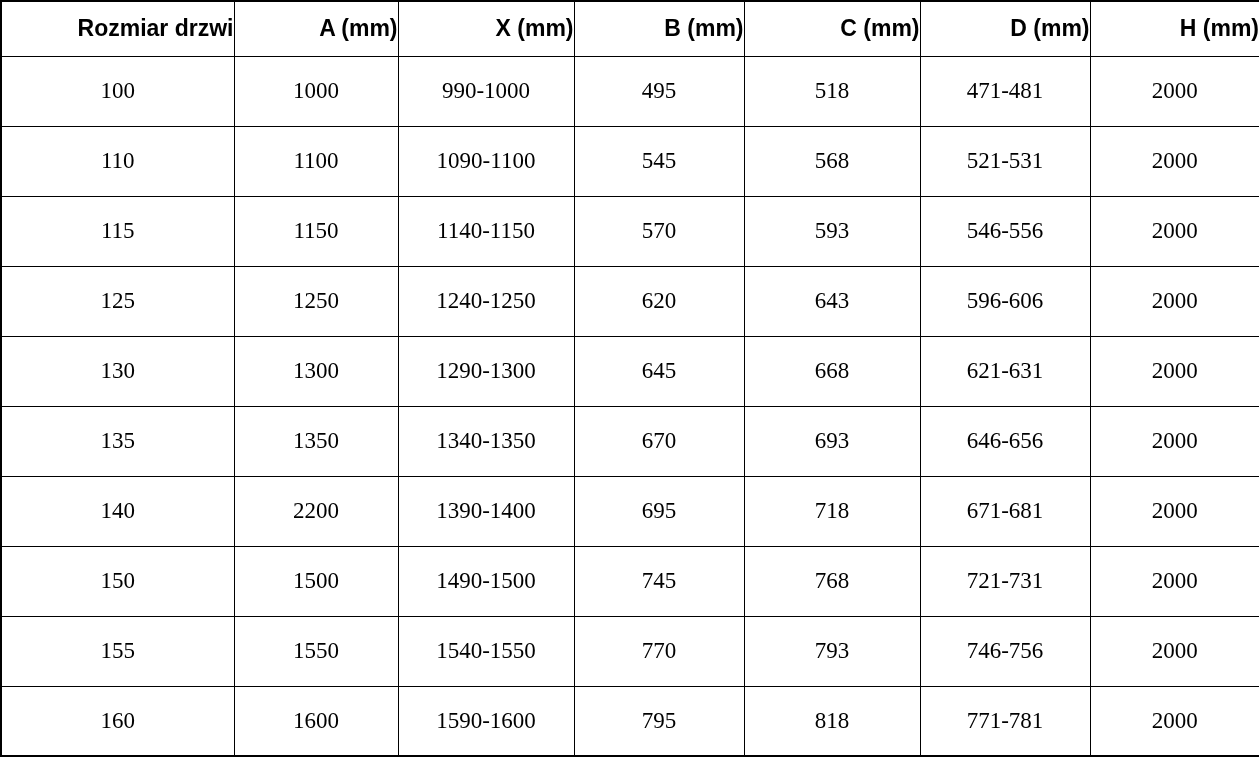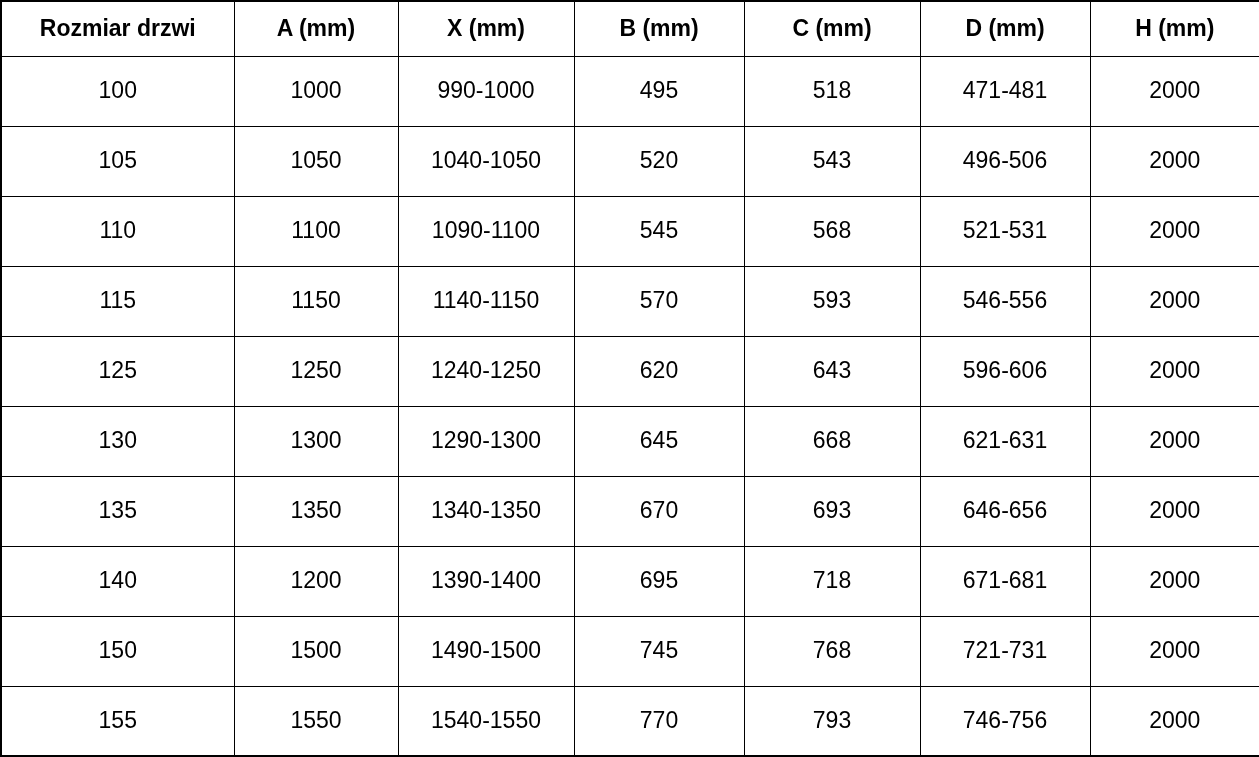--- a/index.html
+++ b/index.html
@@ -32,23 +32,25 @@
     font-size: 23px;
     line-height: 1.2;
     overflow: hidden;
     white-space: nowrap;
   }
   table.spec-table thead tr {
     height: 55px;
   }
   table.spec-table thead th {
     font-weight: 700;
+    text-align: right;
   }
   table.spec-table tbody tr {
     height: 54px;
+    font-family: Liberation Serif, serif;
   }
   table.spec-table tbody td {
     font-weight: 400;
   }
   col.c0 { width: 233px; }
   col.c1 { width: 164px; }
   col.c2 { width: 176px; }
   col.c3 { width: 170px; }
   col.c4 { width: 176px; }
   col.c5 { width: 170px; }
@@ -83,29 +85,20 @@
   <tr>
     <td>100</td>
     <td>1000</td>
     <td>990-1000</td>
     <td>495</td>
     <td>518</td>
     <td>471-481</td>
     <td>2000</td>
   </tr>
 
-  <tr>
-    <td>105</td>
-    <td>1050</td>
-    <td>1040-1050</td>
-    <td>520</td>
-    <td>543</td>
-    <td>496-506</td>
-    <td>2000</td>
-  </tr>
 
   <tr>
     <td>110</td>
     <td>1100</td>
     <td>1090-1100</td>
     <td>545</td>
     <td>568</td>
     <td>521-531</td>
     <td>2000</td>
   </tr>
@@ -146,21 +139,21 @@
     <td>1350</td>
     <td>1340-1350</td>
     <td>670</td>
     <td>693</td>
     <td>646-656</td>
     <td>2000</td>
   </tr>
 
   <tr>
     <td>140</td>
-    <td>1200</td>
+    <td>2200</td>
     <td>1390-1400</td>
     <td>695</td>
     <td>718</td>
     <td>671-681</td>
     <td>2000</td>
   </tr>
 
 
   <tr>
     <td>150</td>
@@ -175,15 +168,24 @@
   <tr>
     <td>155</td>
     <td>1550</td>
     <td>1540-1550</td>
     <td>770</td>
     <td>793</td>
     <td>746-756</td>
     <td>2000</td>
   </tr>
 
+  <tr>
+    <td>160</td>
+    <td>1600</td>
+    <td>1590-1600</td>
+    <td>795</td>
+    <td>818</td>
+    <td>771-781</td>
+    <td>2000</td>
+  </tr>
 </tbody>
   </table>
 </div>
 
 </body></html>

